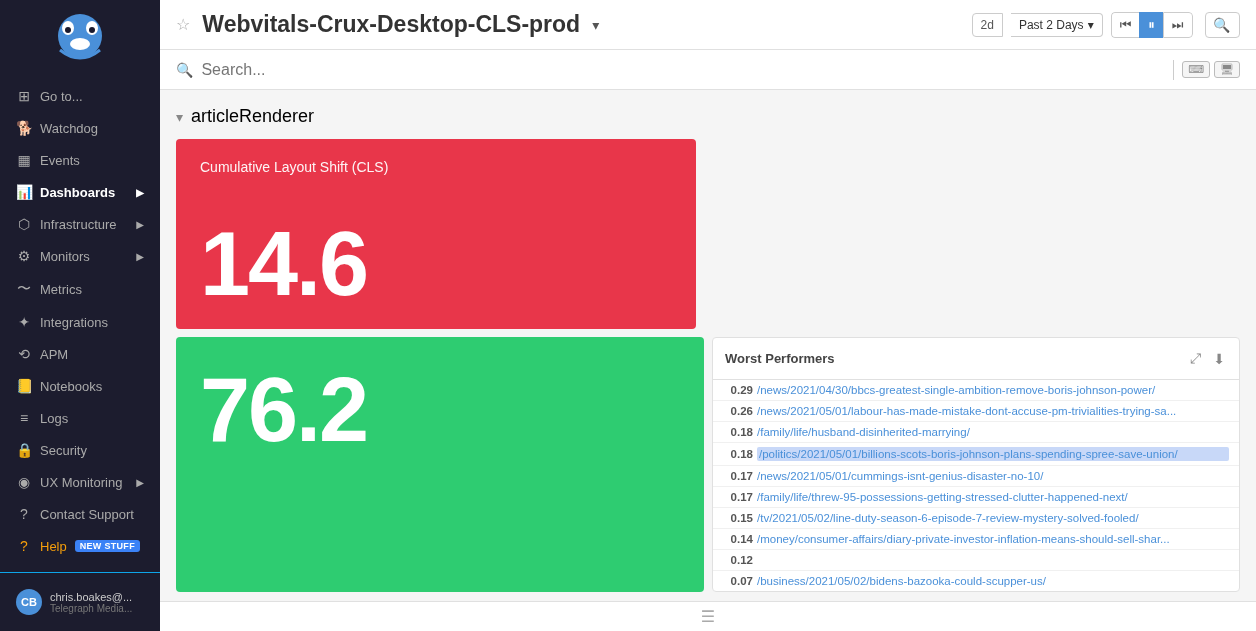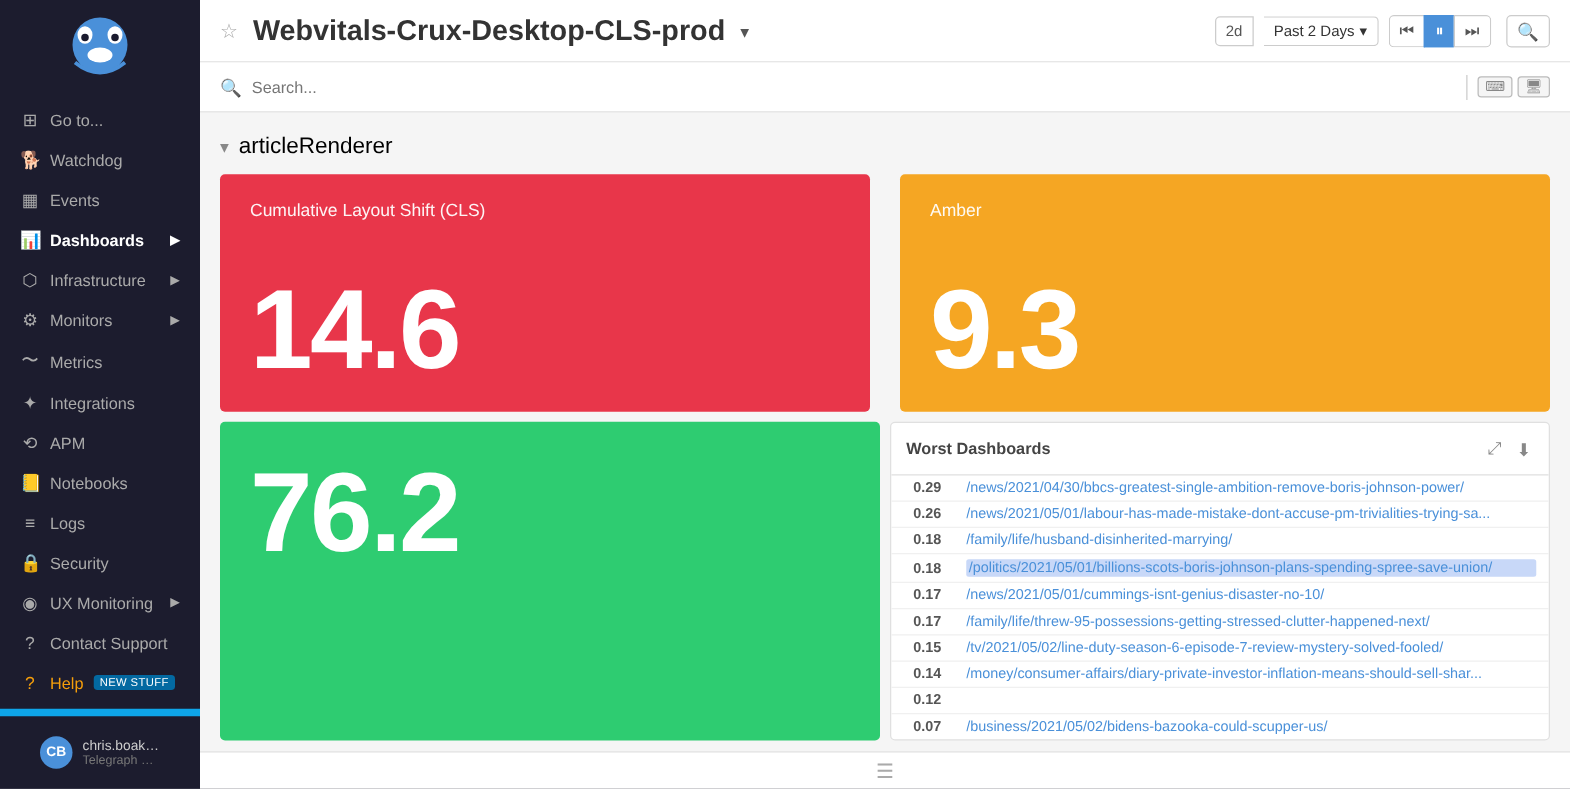--- a/index.html
+++ b/index.html
@@ -38,22 +38,22 @@
       font-size: 13px;
       color: #aaa;
       cursor: pointer;
       gap: 8px;
       position: relative;
     }
     .sidebar-item.active { color: #fff; font-weight: 600; }
     .sidebar-item .icon { width: 16px; text-align: center; font-size: 14px; }
     .sidebar-item .arrow { margin-left: auto; font-size: 10px; }
     .sidebar-bottom {
-      border-top: 6px solid #0ea5e9;
-      padding: 8px 16px;
+      border-top: 1px solid #0ea5e9;
+      padding: 8px 0;
     }
     .sidebar-user {
       display: flex;
       align-items: center;
       padding: 8px 16px;
       gap: 8px;
       cursor: pointer;
     }
     .avatar-circle {
       width: 26px;
@@ -67,26 +67,26 @@
       color: #fff;
       font-weight: bold;
       flex-shrink: 0;
     }
     .user-info { display: flex; flex-direction: column; overflow: hidden; }
     .user-name { font-size: 11px; color: #ccc; white-space: nowrap; overflow: hidden; text-overflow: ellipsis; }
     .user-org { font-size: 10px; color: #777; white-space: nowrap; overflow: hidden; text-overflow: ellipsis; }
 
     
     .new-badge {
-      background: #0369a1;
+      background: #3b82f6;
       color: #fff;
       font-size: 9px;
       padding: 1px 5px;
       border-radius: 3px;
-      font-weight: 400;
+      font-weight: 700;
       letter-spacing: 0.3px;
     }
     .help-item { color: #f59e0b; }
 
     
     #main {
       flex: 1;
       display: flex;
       flex-direction: column;
       background: #f5f5f5;
@@ -156,21 +156,21 @@
       height: 40px;
       display: flex;
       align-items: center;
       padding: 0 16px;
       flex-shrink: 0;
       gap: 8px;
     }
     .search-input {
       border: none;
       outline: none;
-      font-size: 13px;
+      font-size: 16px;
       color: #1d4ed8;
       flex: 1;
       background: transparent;
     }
     .search-divider { width: 1px; height: 20px; background: #ccc; }
     .kb-hint { display: flex; gap: 4px; align-items: center; margin-left: auto; }
     .kb-key {
       border: 1px solid #bbb;
       border-radius: 3px;
       padding: 1px 5px;
@@ -236,24 +236,24 @@
       align-items: center;
       padding: 10px 12px;
       border-bottom: 1px solid #e0e0e0;
       gap: 8px;
     }
     .performers-title { font-size: 13px; font-weight: 600; color: #444; flex: 1; }
     .performers-icon-btn { cursor: pointer; color: #888; font-size: 14px; padding: 2px; }
     .performers-table { width: 100%; font-size: 11.5px; }
     .performers-row {
       display: flex;
-      align-items: flex-end;
+      align-items: center;
       padding: 4px 10px;
       border-bottom: 1px solid #f0f0f0;
-      gap: 20px;
+      gap: 4px;
     }
     .performers-row:last-child { border-bottom: none; }
     .p-score { width: 30px; text-align: right; font-weight: 600; color: #555; flex-shrink: 0; }
     .p-url { color: #4a90d9; cursor: pointer; overflow: hidden; text-overflow: ellipsis; white-space: nowrap; flex: 1; }
     .p-url.highlighted { background: #c8d8f8; border-radius: 2px; padding: 1px 2px; }
 
     
     #bottombar {
       background: #fff;
       border-top: 1px solid #e0e0e0;
@@ -418,33 +418,29 @@
     <div class="section-header">
       <span class="collapse-btn">▾</span>
       <span class="section-title">articleRenderer</span>
     </div>
 
     <div class="grid-2col">
       <div class="metric-card red">
         <div class="metric-label">Cumulative Layout Shift (CLS)</div>
         <div class="metric-value">14.6</div>
       </div>
-      <div class="metric-card amber">
-        <div class="metric-label">Amber</div>
-        <div class="metric-value">9.3</div>
-      </div>
     </div>
 
     <div class="grid-bottom">
       <div class="metric-card green">
         <div class="metric-value">76.2</div>
       </div>
       <div class="performers-card">
         <div class="performers-header">
-          <span class="performers-title">Worst Dashboards</span>
+          <span class="performers-title">Worst Performers</span>
           <span class="performers-icon-btn">⤢</span>
           <span class="performers-icon-btn">⬇</span>
         </div>
         <div class="performers-table">
 
         <div class="performers-row">
       <span class="p-score">0.29</span>
       <span class="p-url">/news/2021/04/30/bbcs-greatest-single-ambition-remove-boris-johnson-power/</span>
     </div>
             <div class="performers-row">

